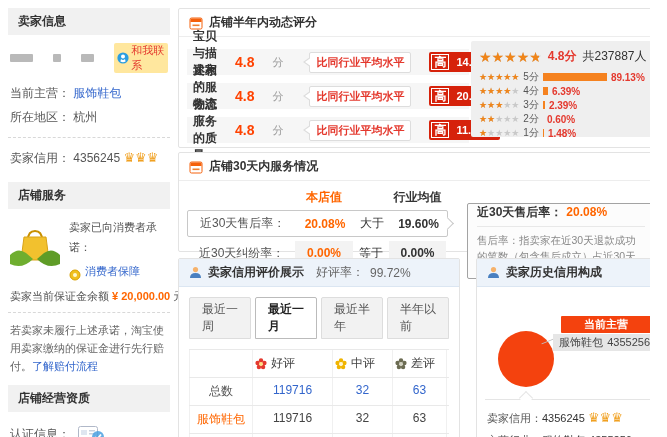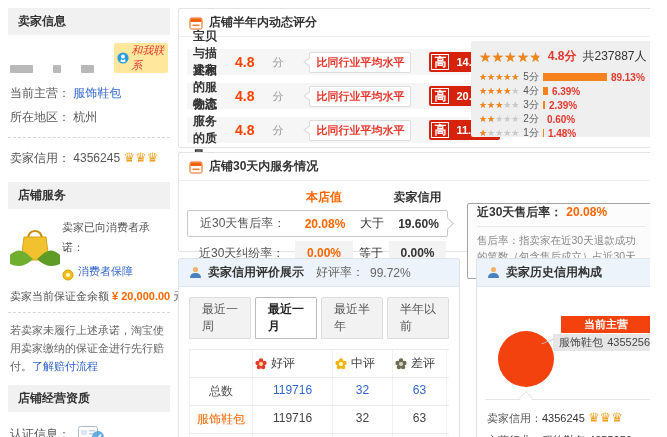--- a/index.html
+++ b/index.html
@@ -6,28 +6,28 @@
   .page{position:relative;width:650px;height:437px;overflow:hidden;background:#fff;
         font-family:"Liberation Sans","DejaVu Sans",sans-serif;font-size:12px;color:#444;}
   a{text-decoration:none;}
   
   .sidebar{position:absolute;left:8px;top:8px;width:162px;}
   .side-header{background:#f1f1f1;color:#333;font-weight:bold;padding:5px 10px;margin-bottom:8px;}
   .side-row{padding:3px 2px;line-height:18px;color:#555;}
   .side-row .lbl{color:#555;}
   .link{color:#36c;cursor:pointer;}
   .dashed{border-top:1px dashed #d8d8d8;margin:8px 0;}
-  .user-row{display:flex;align-items:flex-end;gap:20px;margin:6px 2px 8px;font-style:italic;}
+  .user-row{display:flex;align-items:center;gap:20px;margin:6px 2px 8px;}
   .redact{display:inline-block;height:8px;background:#b9b9b9;border-radius:1px;}
   .contact-badge{display:flex;align-items:center;gap:2px;background:#ffe79e;color:#e4392e;
                  font-size:11px;padding:0 3px;border-radius:2px;cursor:pointer;}
   .crown{color:#f0a020;font-size:13px;line-height:1;}
   .gem{color:#e8464a;font-size:13px;line-height:1;}
   .pbadge{display:inline-block;width:11px;height:11px;background:#9060d0;border-radius:2px;vertical-align:-1px;margin-left:5px;}
-  .service-flex{display:flex;gap:0;align-items:center;margin:4px 0 8px;}
+  .service-flex{display:flex;gap:7px;align-items:center;margin:4px 0 8px;}
   .service-txt{font-size:11px;color:#555;line-height:20px;}
   .glink{display:flex;align-items:flex-end;gap:4px;margin-top:4px;}
   .deposit{font-size:11px;color:#555;white-space:nowrap;margin:2px 0 2px 2px;}
   .deposit b{color:#f60;}
   .note{font-size:11px;color:#666;line-height:1.65;margin:2px 2px 10px;}
   .cert-row{display:flex;align-items:center;gap:8px;padding:4px 2px;color:#555;}
   
   .panel{position:absolute;background:#fff;border:1px solid #e3e3e3;border-radius:2px;}
   .p-head{display:flex;align-items:center;gap:6px;padding:5px 10px;border-bottom:1px solid #ededed;
           color:#333;font-weight:bold;}
@@ -293,21 +293,21 @@
             <rect x="3.5" y="8.5" width="7" height="1.6" fill="#f08030"></rect>
           </svg>
       </span>
       <span>店铺30天内服务情况</span>
     </div>
     <div style="position:relative;">
       <div class="svc-grid svc-colhead">
         <div></div>
         <div class="c-shop">本店值</div>
         <div></div>
-        <div class="c-ind">卖家信用</div>
+        <div class="c-ind">行业均值</div>
       </div>
       <div class="svc-grid svc-row hl">
         <div class="r-lbl">近30天售后率：</div>
         <div class="r-shop">20.08%</div>
         <div class="r-rel">大于</div>
         <div class="r-ind">19.60%</div>
       </div>
       <div class="svc-grid svc-row">
         <div class="r-lbl">近30天纠纷率：</div>
         <div class="r-shop cellband">0.00%</div>

